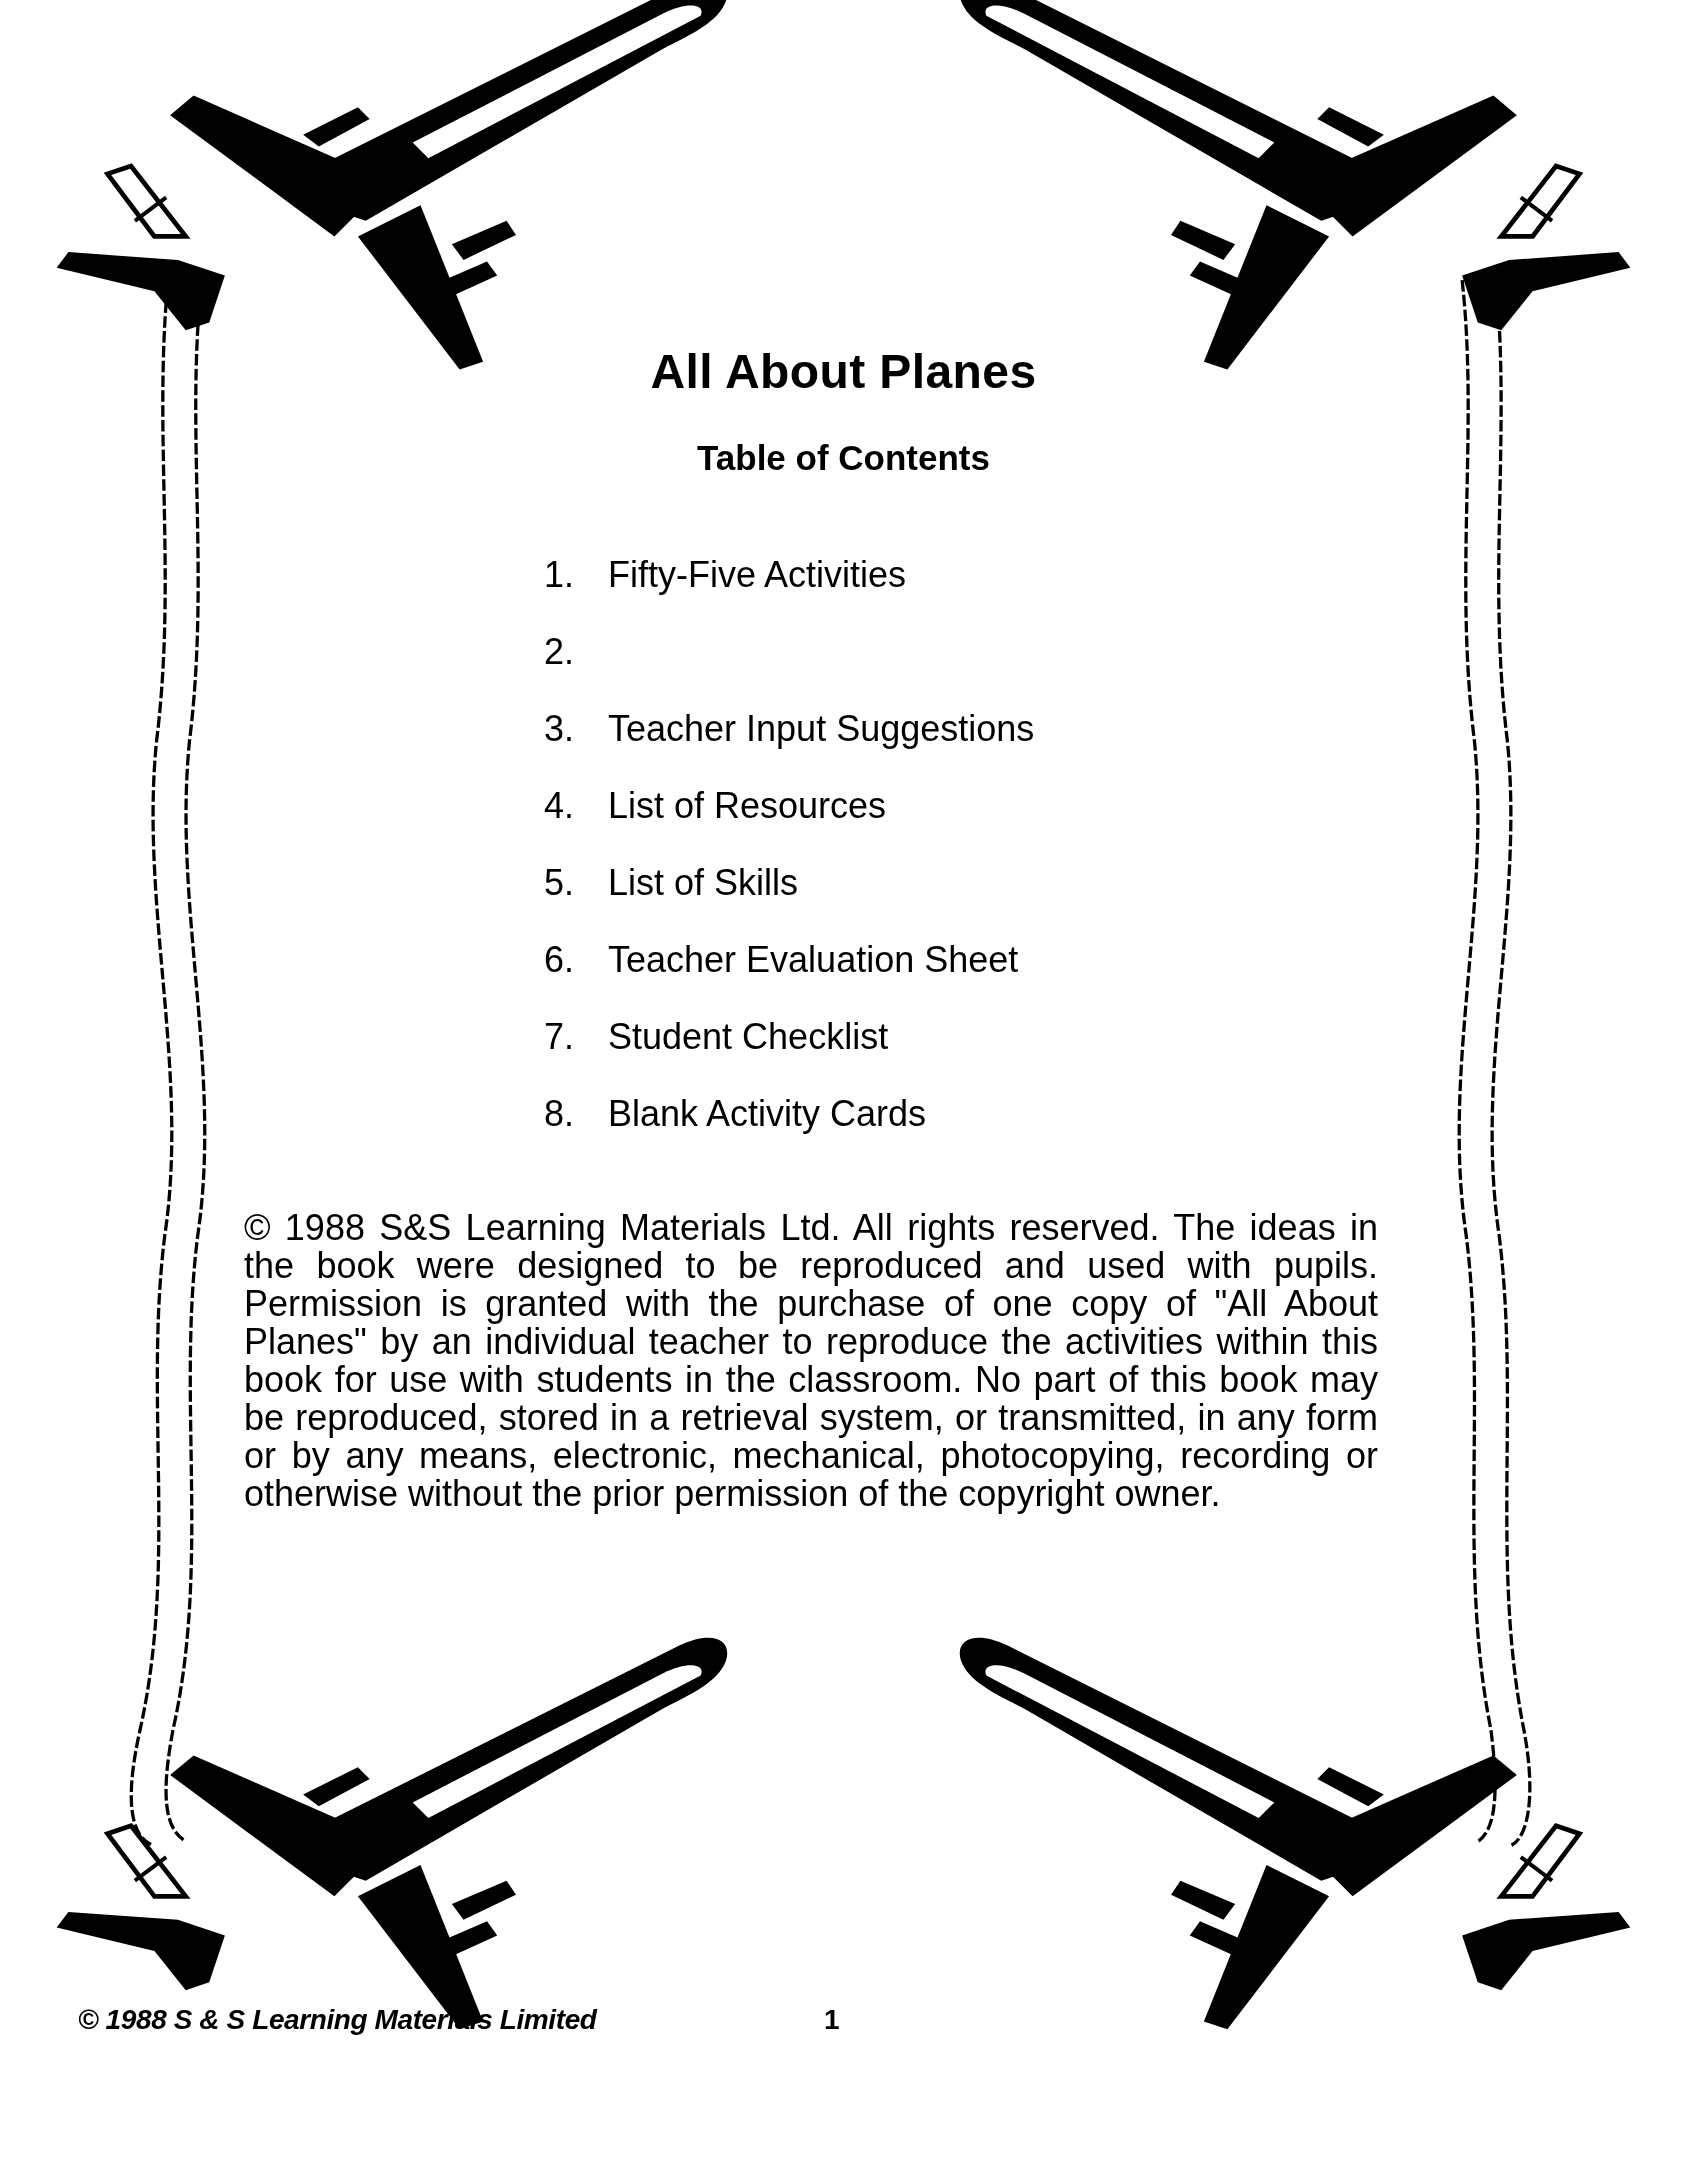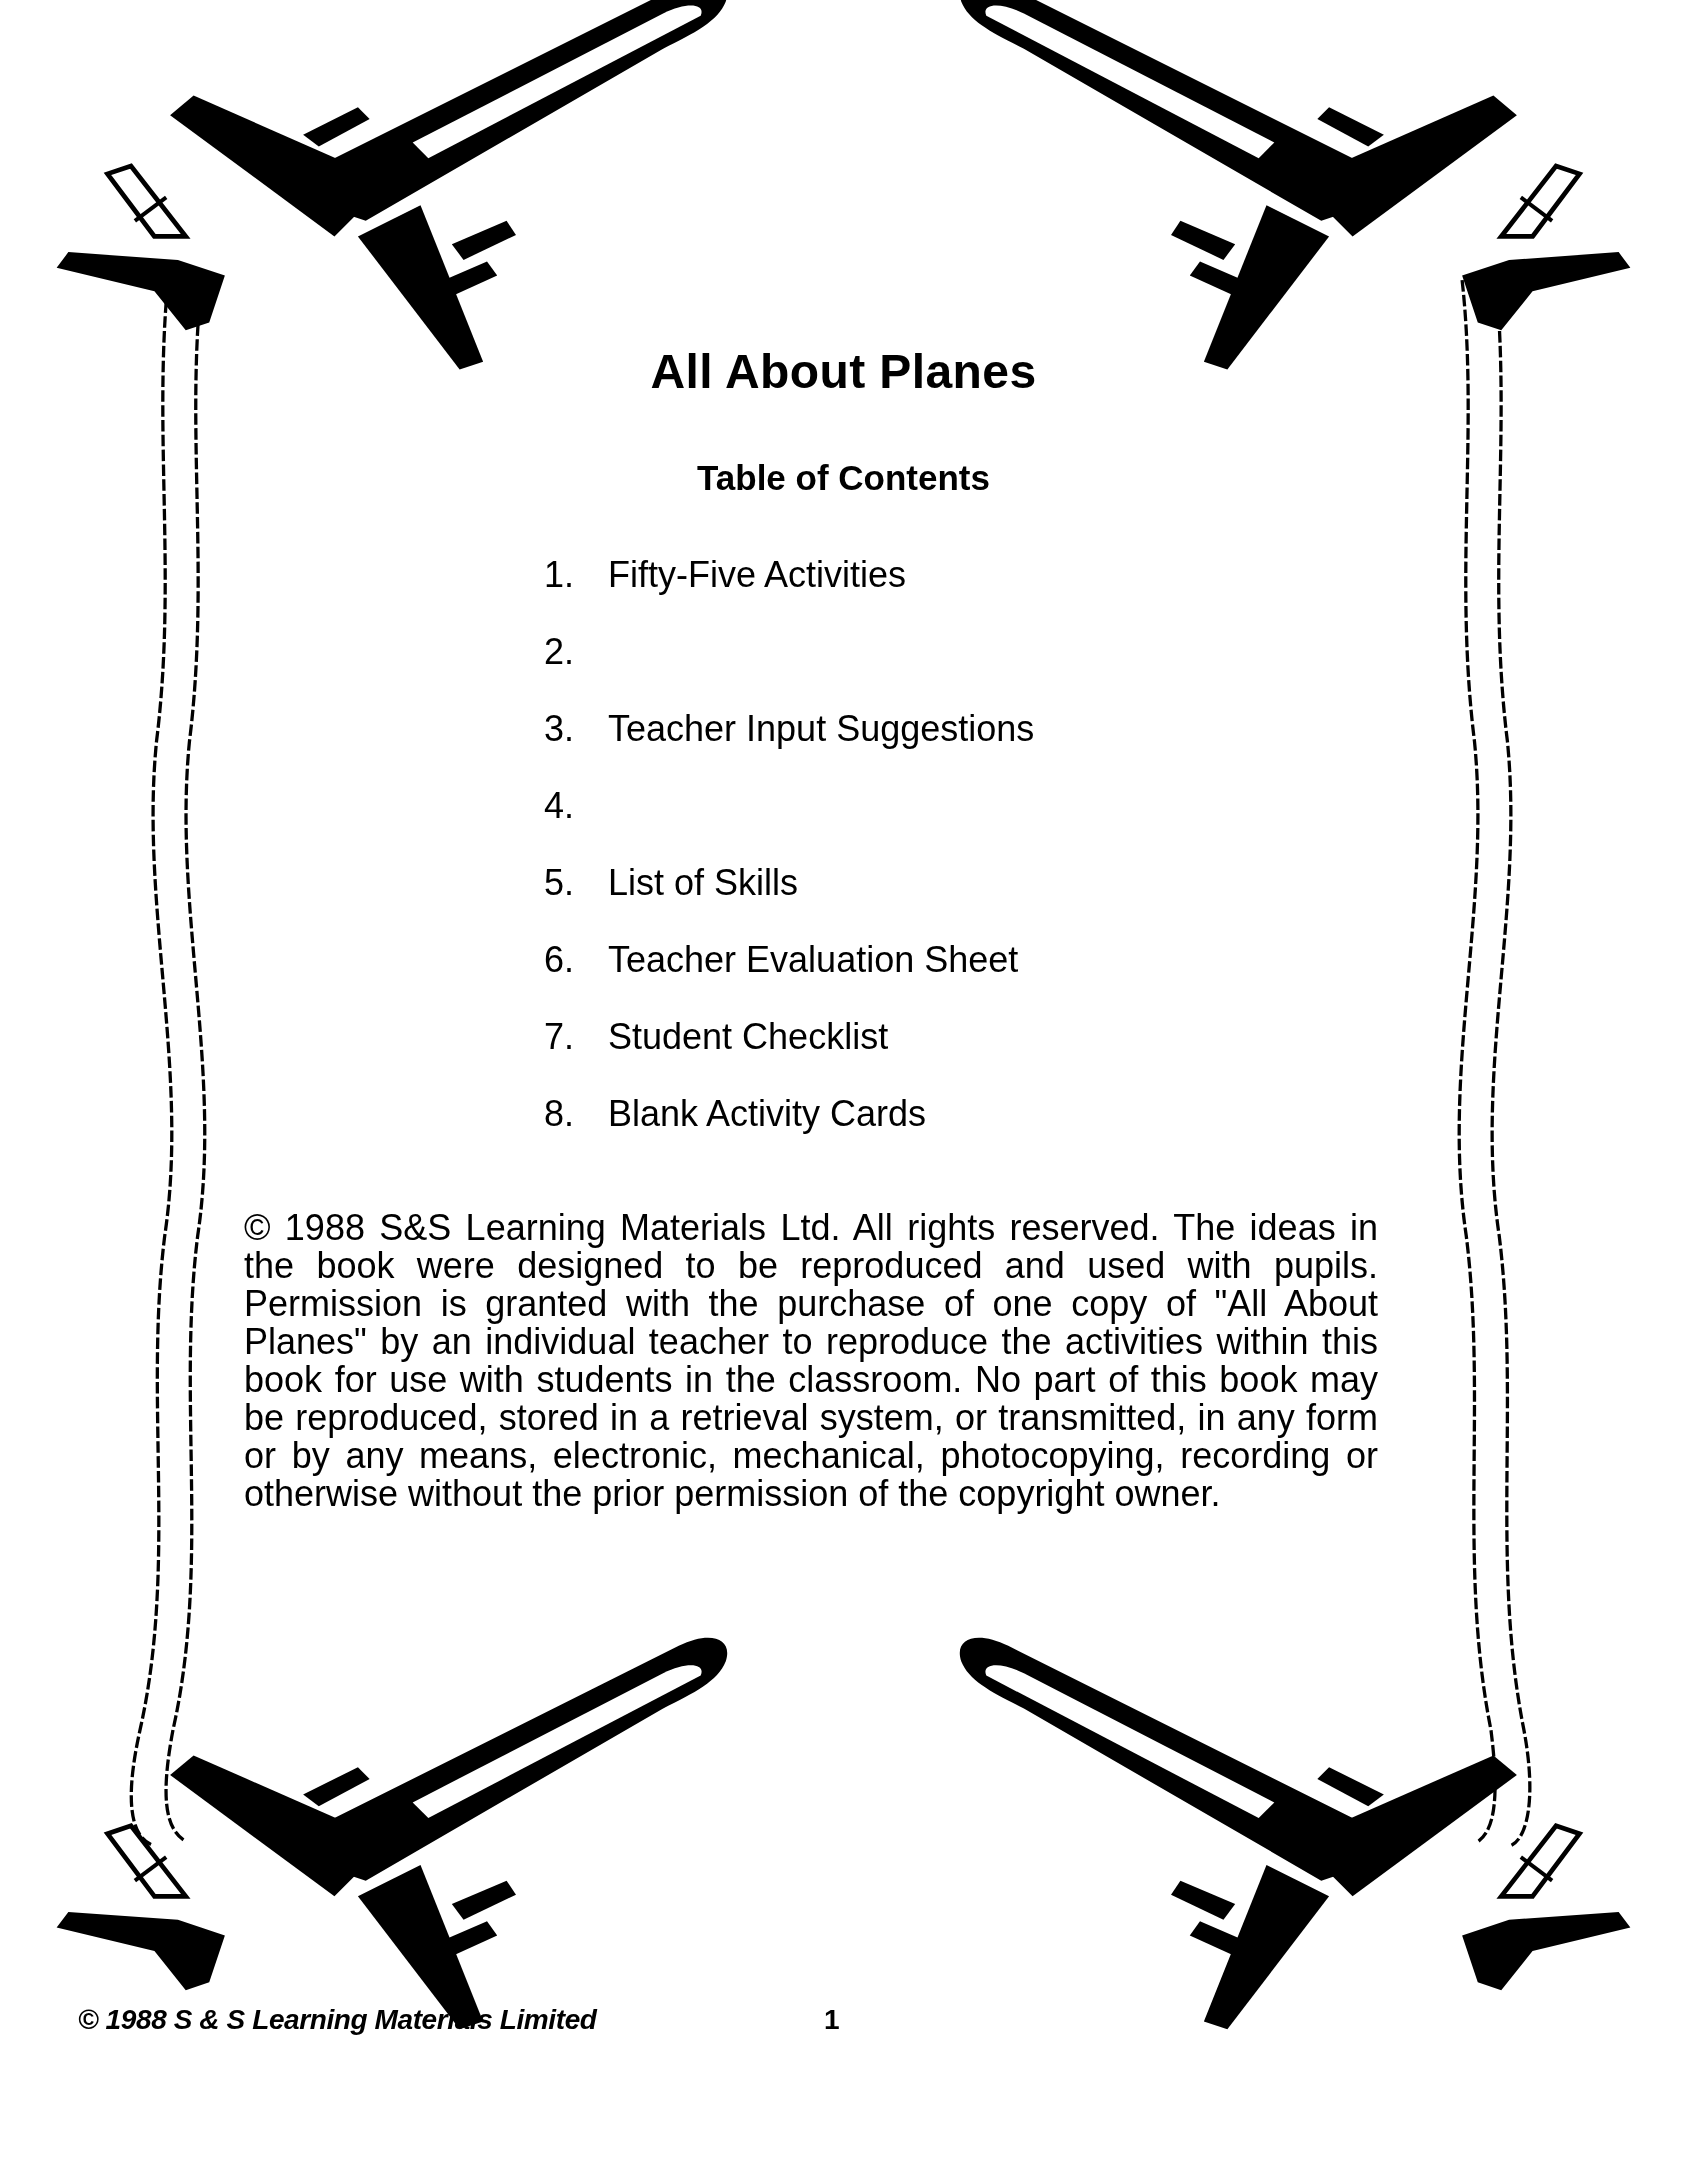--- a/index.html
+++ b/index.html
@@ -11,21 +11,21 @@
 
     
     .art { position: absolute; left: 0; top: 0; width: 1687px; height: 2183px; pointer-events: none; }
 
     .title {
       position: absolute; left: 0; width: 1687px; top: 344px;
       text-align: center; font-weight: bold; font-size: 48px; letter-spacing: 0.4px;
     }
     .subtitle {
       position: absolute; left: 0; width: 1687px; top: 438px;
-      text-align: center; font-weight: bold; font-size: 35px; margin-top: 20px;
+      text-align: center; font-weight: bold; font-size: 35px;
     }
     .toc {
       position: absolute; left: 544px; top: 550px; margin: 0; padding: 0; list-style: none;
     }
     .toc li {
       height: 77px; font-size: 36px; line-height: 49px; display: flex; white-space: nowrap;
     }
     .toc .num { width: 64px; display: inline-block; }
     .copyright {
       position: absolute; left: 244px; top: 1209px; width: 1134px;
@@ -92,20 +92,21 @@
       </li>
     <li>
         <span class="num">2.</span>
       </li>
     <li>
         <span class="num">3.</span>
         <span>Teacher Input Suggestions</span>
       </li>
     <li>
         <span class="num">4.</span>
+        <span>List of Resources</span>
       </li>
     <li>
         <span class="num">5.</span>
         <span>List of Skills</span>
       </li>
     <li>
         <span class="num">6.</span>
         <span>Teacher Evaluation Sheet</span>
       </li>
     <li>

